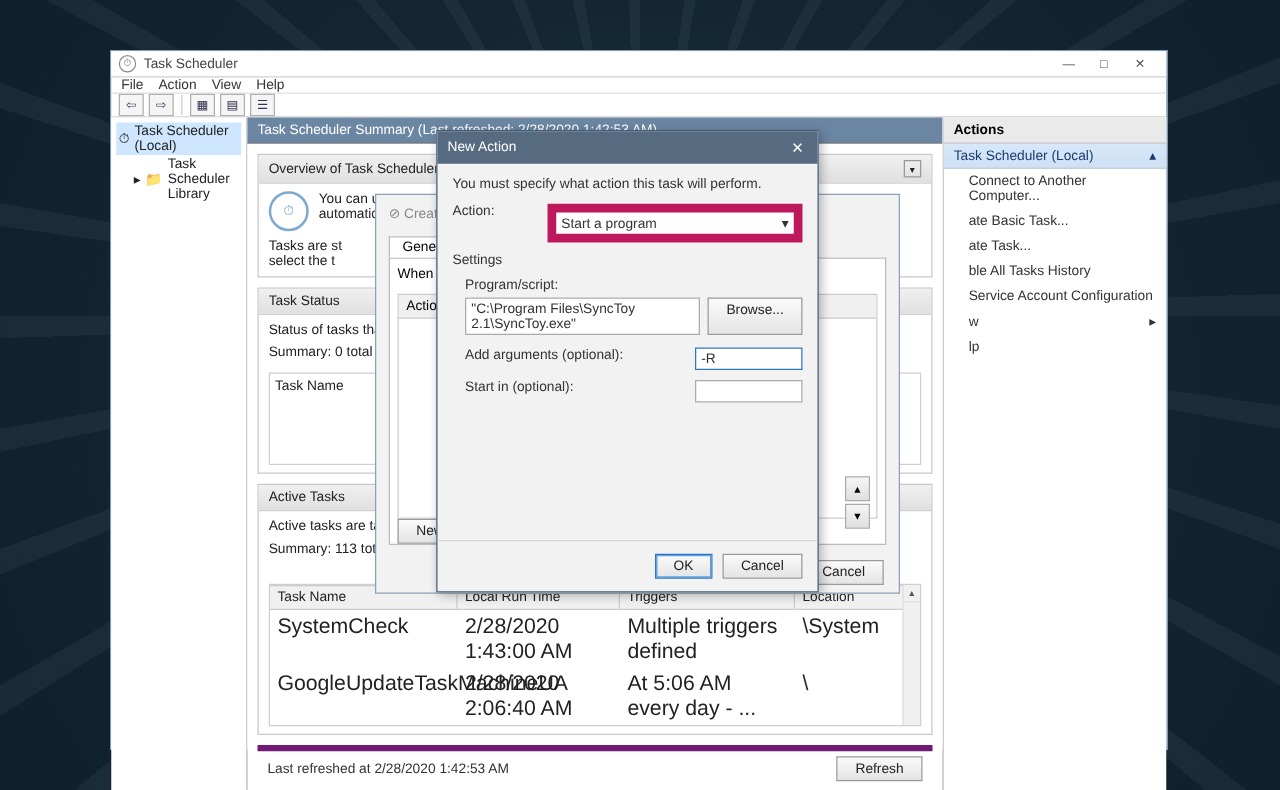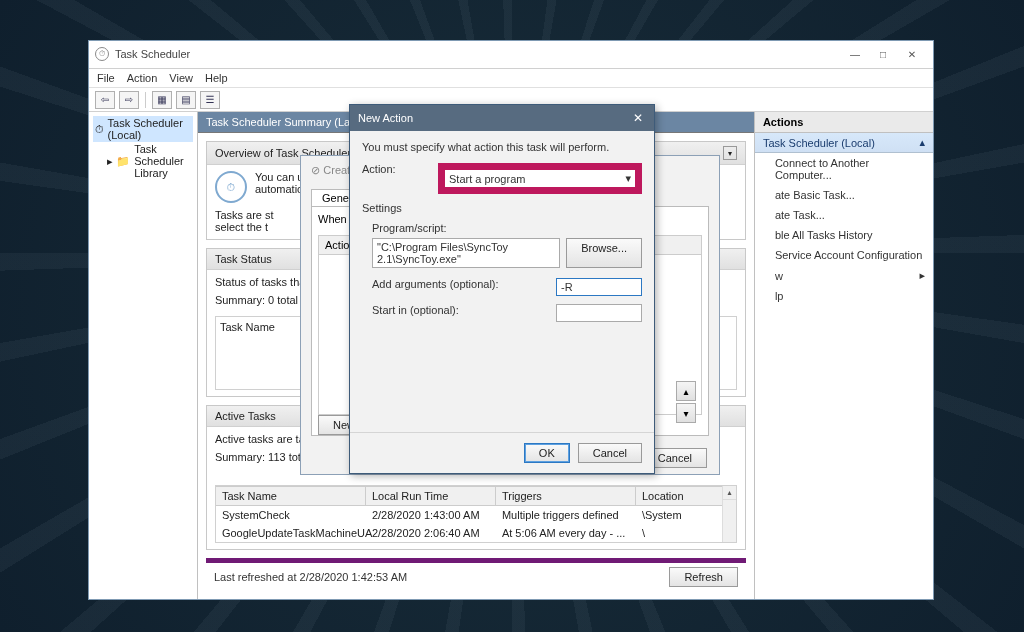--- a/index.html
+++ b/index.html
@@ -28,21 +28,21 @@
 .content { flex: 1; display: flex; flex-direction: column; }
 .summary-header { background: #6b86a3; color: #fff; font-size: 11px; padding: 4px 8px; border-bottom:1px solid #777;}
 .summary-body { flex: 1; background: #fff; padding: 8px; position: relative; overflow:hidden;}
 .groupbox { border: 1px solid #c8c8c8; margin-bottom: 8px; font-size: 11px; color: #222; }
 .groupbox .gb-title { background: linear-gradient(#f0f0f0,#e0e0e0); padding: 4px 8px; font-weight: normal; border-bottom: 1px solid #d0d0d0; display: flex; align-items: center; justify-content: space-between; }
 .gb-title .dd { width:14px; height:14px; border:1px solid #999; display:flex; align-items:center; justify-content:center; font-size:8px;}
 .groupbox .gb-body { padding: 6px 8px; }
 .overview-icon { width: 32px; height: 32px; border-radius: 50%; border: 2px solid #7fa9d0; display: inline-flex; align-items: center; justify-content: center; color: #7fa9d0; float:left; margin-right:8px;}
 .table-hdr { display:flex; background:#f0f0f0; border-top:1px solid #ccc; border-bottom:1px solid #ccc; font-size:11px; }
 .table-hdr > div { padding:3px 6px; border-right:1px solid #ccc; }
-.table-row { display:flex; font-size:11px; }
+.table-row { display:flex; font-size:17px; }
 .table-row > div { padding:3px 6px; }
 .col-a{width:150px}.col-b{width:130px}.col-c{width:140px}.col-d{width:100px}
 .bottom-bar { background:#fff; border-top:5px solid #701a75; padding:4px 8px; font-size:11px; color:#333; display:flex; justify-content:space-between; align-items:center;}
 .btn { background: linear-gradient(#fafafa,#e4e4e4); border: 1px solid #9a9a9a; padding: 3px 14px; font-size: 11px; color: #222; cursor: pointer; }
 .btn.default { border-color: #2c78c3; box-shadow: 0 0 0 1px #5da0e0 inset; }
 .actions-pane { width: 206px; background: #fff; border-left: 1px solid #c0c0c0; display: flex; flex-direction: column; }
 .ap-title { background: #eaeaea; padding: 4px 8px; font-size: 11px; font-weight: bold; border-bottom: 1px solid #c0c0c0; }
 .ap-section { background: linear-gradient(#d7e8fa,#cfe0f4); padding: 3px 8px; font-size: 11px; color: #1a3c6e; border-bottom: 1px solid #b0c0d0; display:flex; justify-content:space-between; align-items:center;}
 .ap-item { padding: 4px 8px 4px 20px; font-size: 11px; color: #333; cursor:pointer; display:flex; align-items:center; justify-content:space-between;}
 

